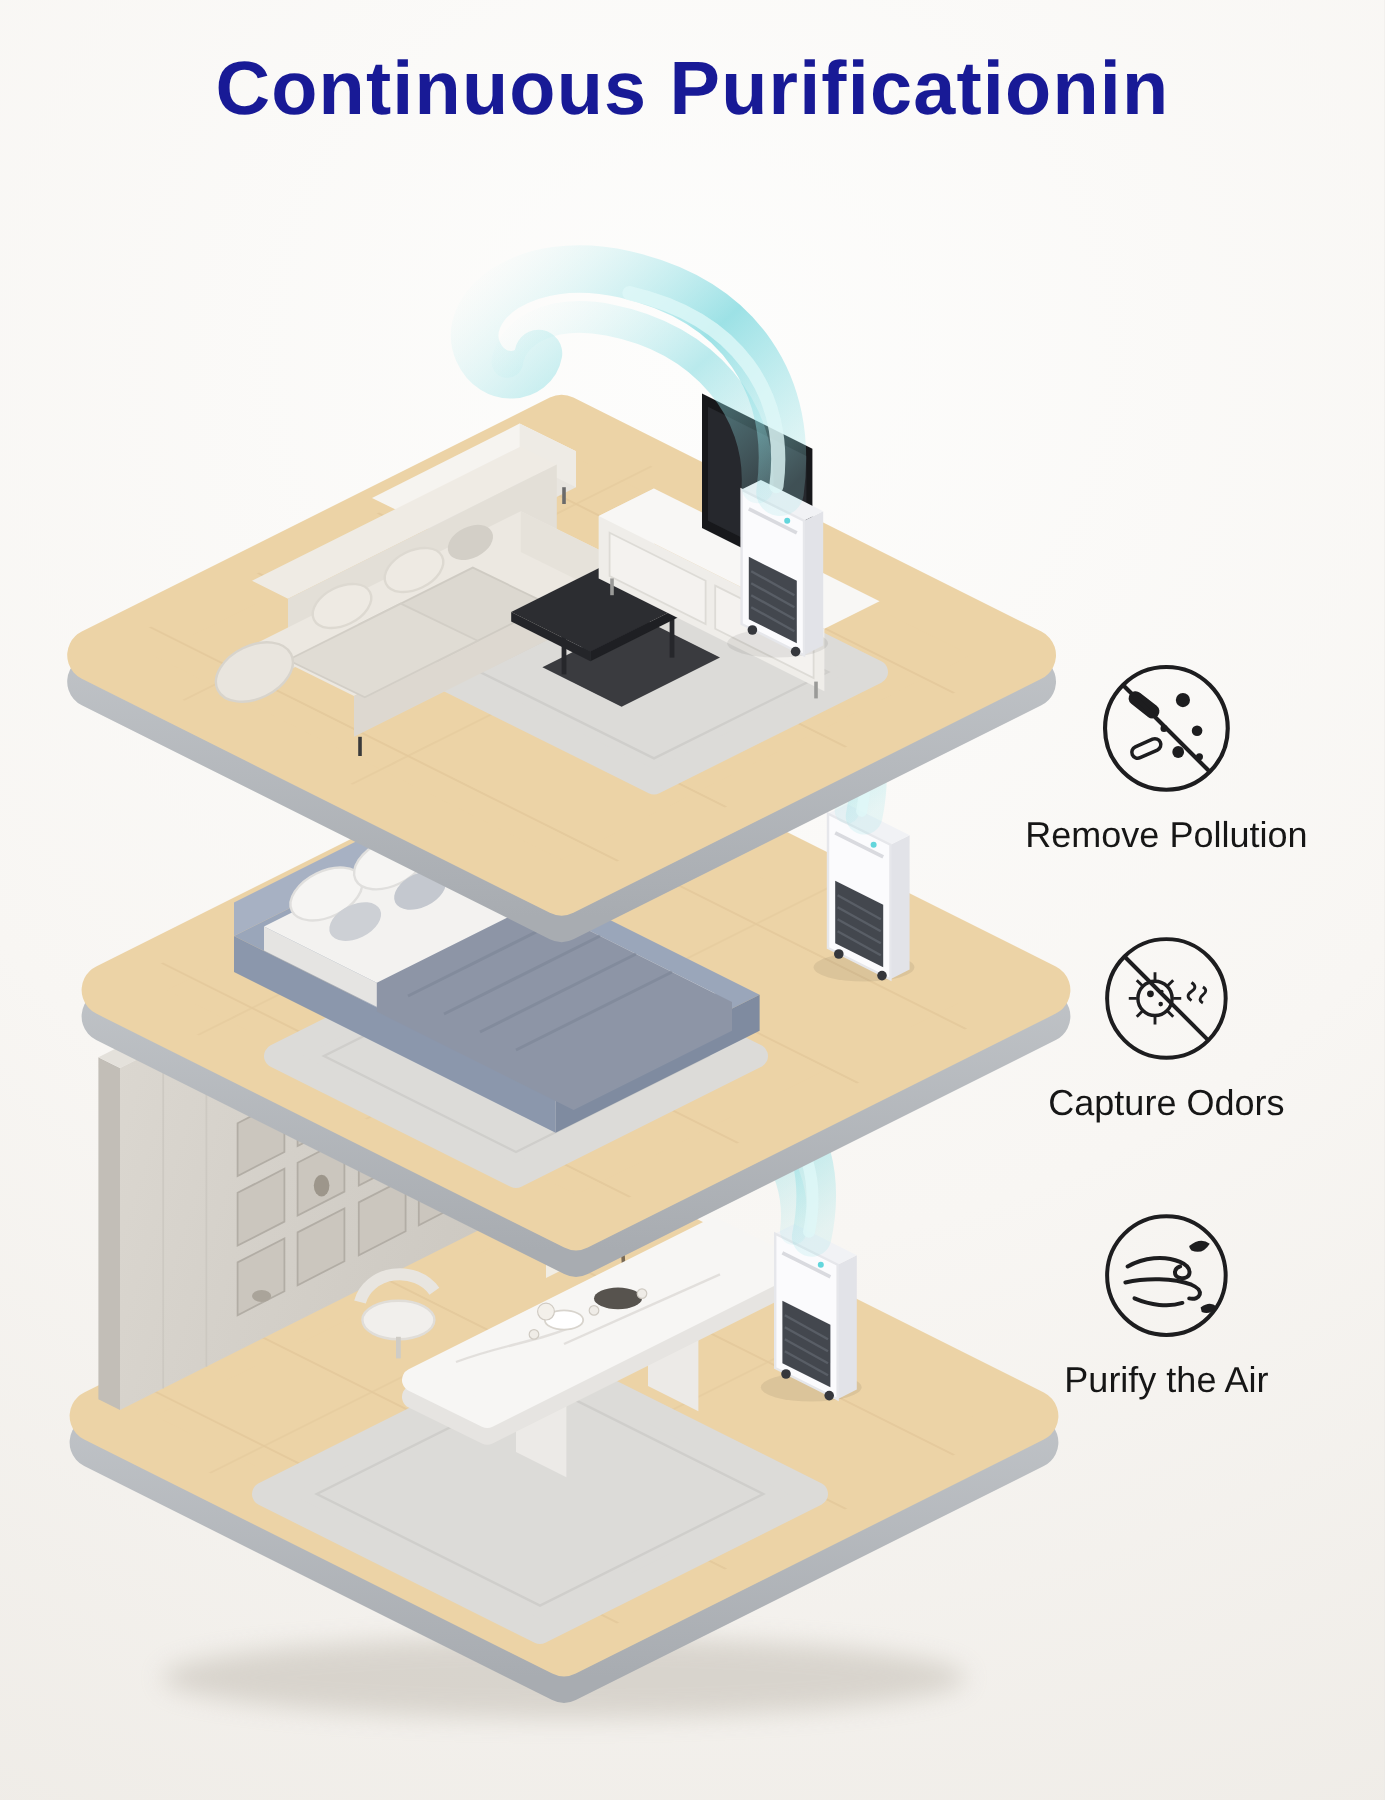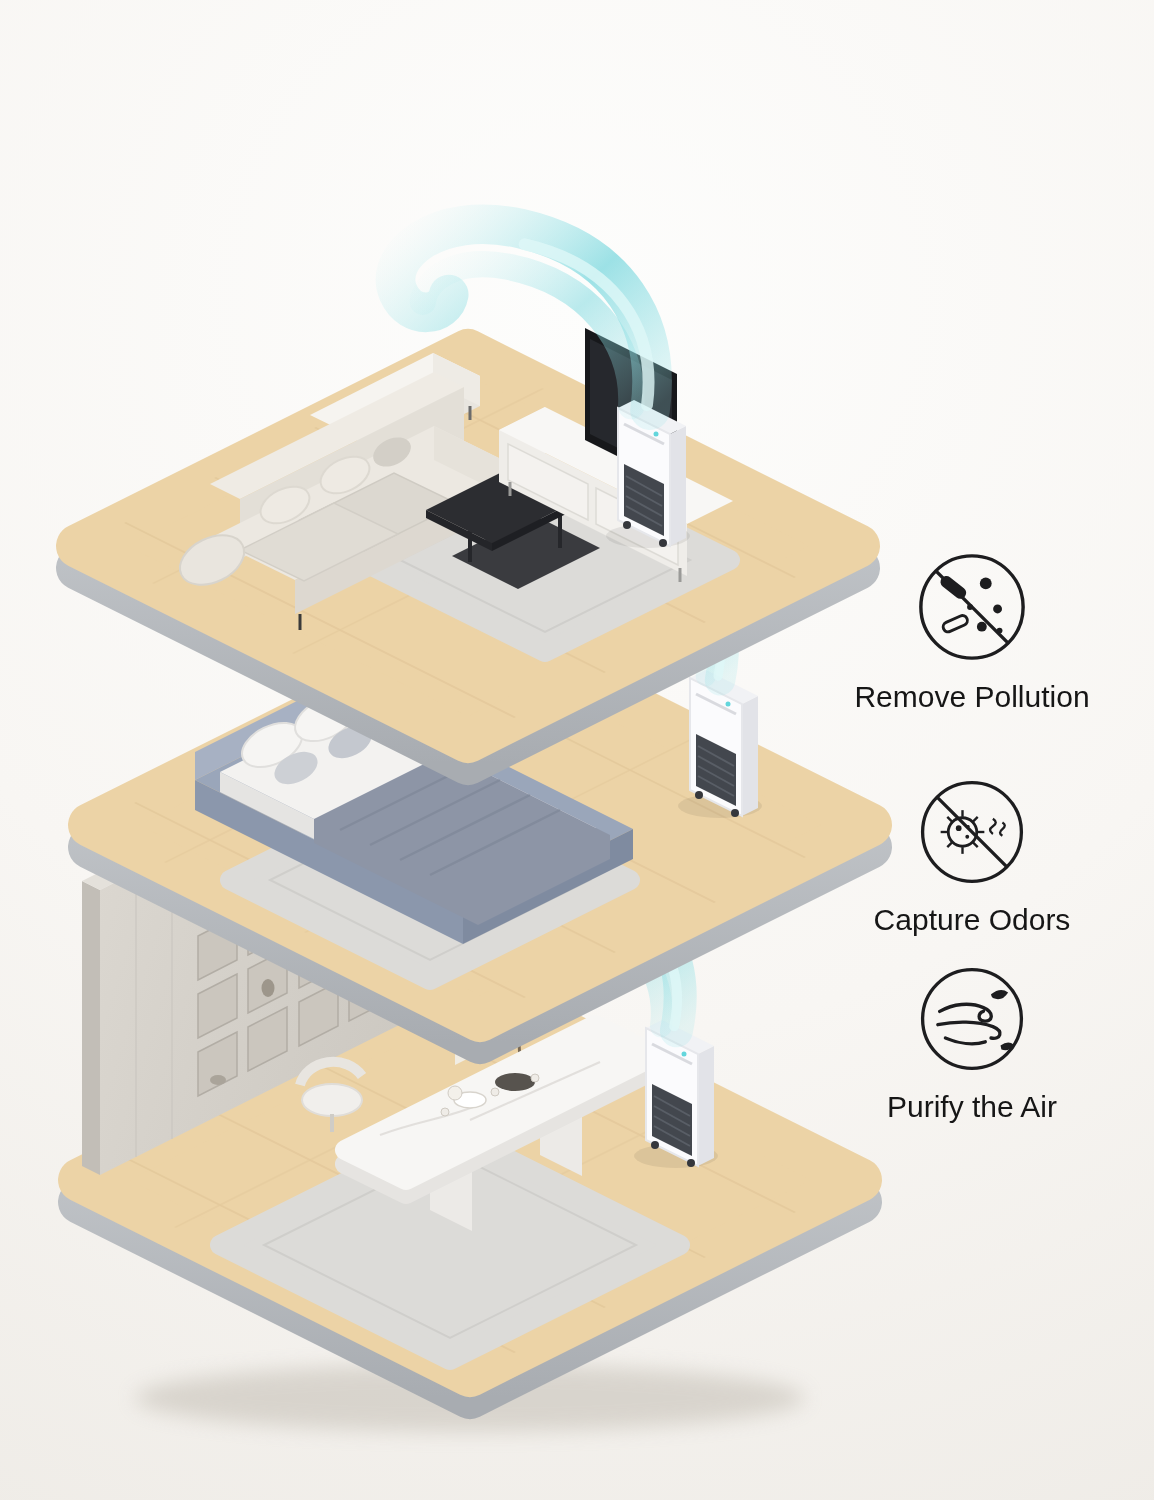--- a/index.html
+++ b/index.html
@@ -12,28 +12,29 @@
     position:absolute;top:26px;left:0;width:100%;text-align:center;
     color:#181a96;font-weight:700;font-size:63px;line-height:1.55;letter-spacing:1px;
   }
   .scene{position:absolute;left:0;top:0;width:1154px;height:1500px;}
   .features{position:absolute;left:0;top:0;width:100%;height:100%;pointer-events:none;}
   .feature{position:absolute;left:840px;width:264px;display:flex;flex-direction:column;align-items:center;}
   .feature svg{display:block;}
   .feature-label{margin-top:14px;font-size:30px;color:#161616;font-weight:500;white-space:nowrap;text-align:center;}
   .f1{top:548px;}
   .f2{top:775px;}
-  .f3{top:962px;}
+  .f3{top:1006px;}
 </style>
 </head>
 <body>
 
 <div class="canvas">
 
   <div class="title">
+    <div>Continuous Purificationin</div>
   </div>
 
   <svg class="scene" viewBox="0 0 1154 1500" aria-hidden="true">
     <defs>
       <linearGradient id="slabG" x1="0" y1="0" x2="0" y2="1">
         <stop offset="0" stop-color="#d2d5d8"></stop>
         <stop offset="1" stop-color="#a8acb1"></stop>
       </linearGradient>
       <linearGradient id="wallG" x1="0" y1="0" x2="1" y2="0.4">
         <stop offset="0" stop-color="#ddd9d2"></stop>

